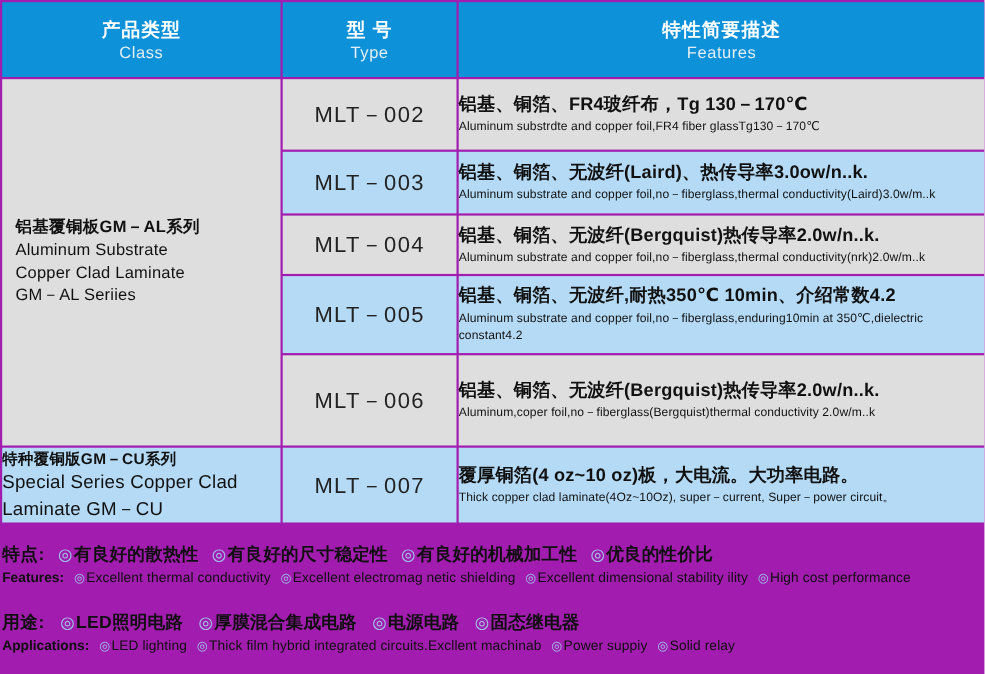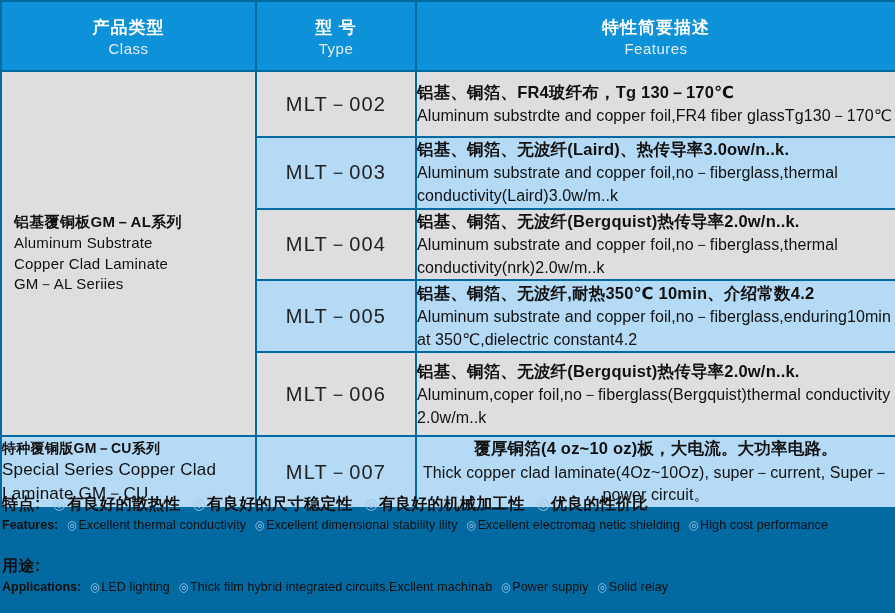--- a/index.html
+++ b/index.html
@@ -12,21 +12,21 @@
     height: 613px;
     font-family: "Liberation Sans", "DejaVu Sans", sans-serif;
     color: #1a1a1a;
     overflow: hidden;
   }
 
   #page {
     position: relative;
     width: 895px;
     height: 613px;
-    background: #0369a1;
+    background: #a21caf;
     text-decoration: underline;
   }
 
   
   .spec-table {
     position: absolute;
     left: 0px;
     top: 0px;
     width: 895px;
     border-collapse: separate;
@@ -106,21 +106,21 @@
   .feat-cell .zh {
     display: block;
     font-size: 16.5px;
     font-weight: bold;
     color: #111;
     letter-spacing: 0.2px;
     line-height: 1.35;
   }
   .feat-cell .en {
     display: block;
-    font-size: 16px;
+    font-size: 11px;
     color: #111;
     line-height: 1.42;
     margin-top: 2px;
     letter-spacing: 0.1px;
   }
 
   .bg-gray { background: #dedede; }
   .bg-blue { background: #b4daf5; }
 
   
@@ -275,21 +275,21 @@
         </td>
       </tr>
 
       <tr>
         <td class="class-cell small bg-blue" style="background: rgb(180, 218, 245);">
           <span class="zh">特种覆铜版GM－CU系列</span>
           <span class="en-line">Special Series Copper Clad</span>
           <span class="en-line">Laminate GM－CU</span>
         </td>
         <td class="type-cell bg-blue" style="height: 68px; background: rgb(180, 218, 245);">MLT－007</td>
-        <td class="feat-cell bg-blue" style="background: rgb(180, 218, 245); text-align: center;">
+        <td class="feat-cell bg-blue" style="background: rgb(180, 218, 245);">
           <span class="zh">覆厚铜箔(4 oz~10 oz)板，大电流。大功率电路。</span>
           <span class="en">Thick copper clad laminate(4Oz~10Oz), super－current, Super－power circuit。</span>
         </td>
       </tr>
     </tbody>
   </table>
 
   <div class="notes">
 
     <div class="note-block" id="features-block">
@@ -299,30 +299,36 @@
             <span class="zh-item"><span class="bul" style="color: rgb(159, 198, 232);">◎</span>有良好的散热性</span>
             <span class="zh-item"><span class="bul" style="color: rgb(159, 198, 232);">◎</span>有良好的尺寸稳定性</span>
             <span class="zh-item"><span class="bul" style="color: rgb(159, 198, 232);">◎</span>有良好的机械加工性</span>
             <span class="zh-item"><span class="bul" style="color: rgb(159, 198, 232);">◎</span>优良的性价比</span>
           </span>
       </div>
       <div class="note-row-en">
         <span class="note-label-en">Features:</span>
         <span class="en-items" id="feat-en-items">
             <span class="en-item"><span class="bul" style="color: rgb(159, 198, 232);">◎</span>Excellent thermal conductivity</span>
+            <span class="en-item"><span class="bul" style="color: rgb(159, 198, 232);">◎</span>Excellent electromag netic shielding</span>
             <span class="en-item"><span class="bul" style="color: rgb(159, 198, 232);">◎</span>Excellent dimensional stability ility</span>
-            <span class="en-item"><span class="bul" style="color: rgb(159, 198, 232);">◎</span>Excellent electromag netic shielding</span>
             <span class="en-item"><span class="bul" style="color: rgb(159, 198, 232);">◎</span>High cost performance</span>
           </span>
       </div>
     </div>
 
     <div class="note-block" id="apps-block">
       <div class="note-row-zh">
         <span class="note-label-zh">用途:</span>
+        <span class="zh-items" id="app-zh-items">
+            <span class="zh-item"><span class="bul" style="color: rgb(159, 198, 232);">◎</span>LED照明电路</span>
+            <span class="zh-item"><span class="bul" style="color: rgb(159, 198, 232);">◎</span>厚膜混合集成电路</span>
+            <span class="zh-item"><span class="bul" style="color: rgb(159, 198, 232);">◎</span>电源电路</span>
+            <span class="zh-item"><span class="bul" style="color: rgb(159, 198, 232);">◎</span>固态继电器</span>
+          </span>
       </div>
       <div class="note-row-en">
         <span class="note-label-en">Applications:</span>
         <span class="en-items" id="app-en-items">
             <span class="en-item"><span class="bul" style="color: rgb(159, 198, 232);">◎</span>LED lighting</span>
             <span class="en-item"><span class="bul" style="color: rgb(159, 198, 232);">◎</span>Thick film hybrid integrated circuits.Excllent machinab</span>
             <span class="en-item"><span class="bul" style="color: rgb(159, 198, 232);">◎</span>Power suppiy</span>
             <span class="en-item"><span class="bul" style="color: rgb(159, 198, 232);">◎</span>Solid relay</span>
           </span>
       </div>

